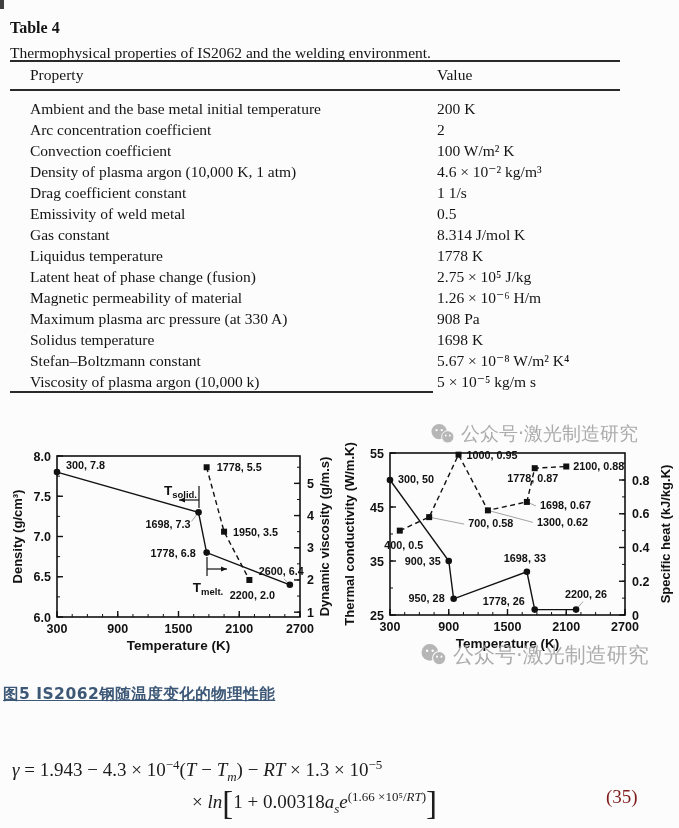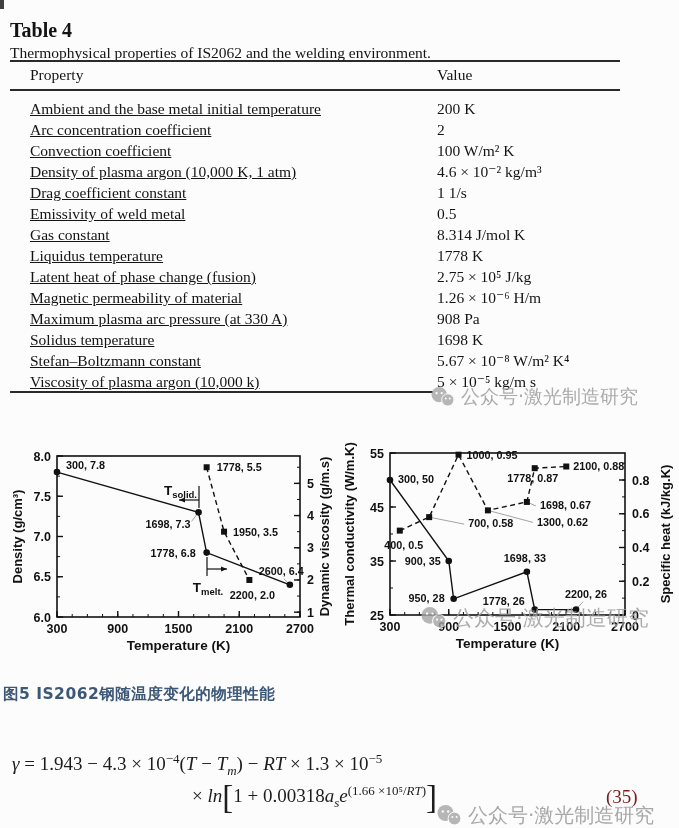--- a/index.html
+++ b/index.html
@@ -1,49 +1,49 @@
 <!DOCTYPE html>
 <html><head>
 <meta charset="utf-8">
 <style>
   html,body{margin:0;padding:0;background:#ffffff;}
   #page{position:relative;width:679px;height:828px;background:#fcfcfc;overflow:hidden;
         font-family:"Liberation Serif","DejaVu Serif",serif;color:#141414;}
   .abs{position:absolute;}
   
-  #table-title{left:10px;top:19px;font-size:20px;font-weight:bold;}
+  #table-title{left:10px;top:19px;font-size:16px;font-weight:bold;}
   #table-subtitle{left:10px;top:44px;font-size:15.5px;}
   .rule{position:absolute;background:#2a2a2a;}
   #rule-top{left:10px;top:60px;width:610px;height:2px;}
   #rule-head{left:10px;top:89px;width:610px;height:1.6px;}
   #rule-bottom{left:10px;top:391px;width:423px;height:1.6px;}
   .col-head{font-size:15.5px;top:66px;}
   #col-prop{left:30px;}
   #col-val{left:437px;}
   #table-rows{left:10px;top:98px;width:660px;}
   .trow{position:relative;height:21px;line-height:21px;font-size:15.5px;white-space:nowrap;}
-  .trow .prop{position:absolute;left:20px;text-decoration:underline;}
+  .trow .prop{position:absolute;left:20px;}
   .trow .val{position:absolute;left:427px;}
   
   .wm{display:inline-flex;align-items:center;gap:6px;color:#ababab;z-index:6;
-      font-family:"DejaVu Sans","Liberation Sans",sans-serif;white-space:nowrap;}
+      font-family:"DejaVu Sans","Liberation Sans",sans-serif;white-space:nowrap;margin-top:37px;}
   .wm svg{flex:0 0 auto;opacity:.8;}
   #wm1{left:430px;top:384px;font-size:19px;}
   #wm2{left:420px;top:604px;font-size:21px;color:rgba(158,158,158,.85);}
   #wm3{left:436px;top:802px;font-size:20px;color:rgba(158,158,158,.9);}
   
   #chart-left{left:8px;top:442px;width:330px;height:215px;}
   #chart-right{left:340px;top:442px;width:339px;height:218px;}
   svg{font-family:"Liberation Sans","DejaVu Sans",sans-serif;}
   svg text{fill:#111;}
   
   #figure-caption{left:3px;top:684px;font-size:15.5px;font-weight:bold;color:#3d5877;
-      font-family:"DejaVu Sans","Liberation Sans",sans-serif;letter-spacing:.5px;}
-  
-  .eq-line{position:absolute;font-size:19px;color:#1c1c1c;white-space:nowrap;line-height:30px;}
+      font-family:"DejaVu Sans","Liberation Sans",sans-serif;letter-spacing:.5px;text-decoration:underline;}
+  
+  .eq-line{position:absolute;font-size:19px;color:#1c1c1c;white-space:nowrap;line-height:42px;}
   #eq-line1{left:12px;top:744px;}
   #eq-line2{left:192px;top:776px;}
   #eq-number{left:606px;top:786px;font-size:19px;color:#7f1d1d;}
   .eq-i{font-style:italic;}
   .eq-sup{vertical-align:super;font-size:13px;}
   .eq-supi{vertical-align:super;font-size:13px;font-style:italic;}
   .eq-sub{vertical-align:sub;font-size:13px;font-style:italic;}
   .eq-bb{font-size:33px;vertical-align:-6px;font-weight:400;}
   #corner-artifact{left:0;top:0;width:4px;height:9px;background:#3f3f3f;}
 </style>

